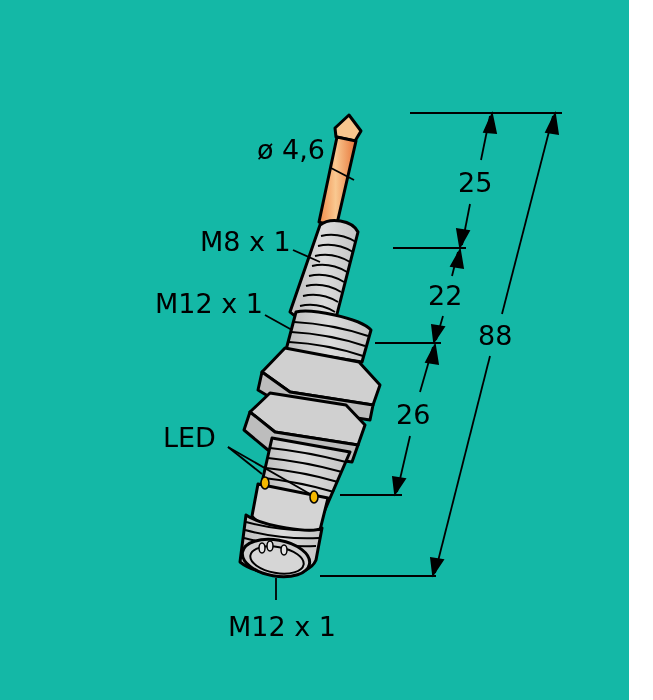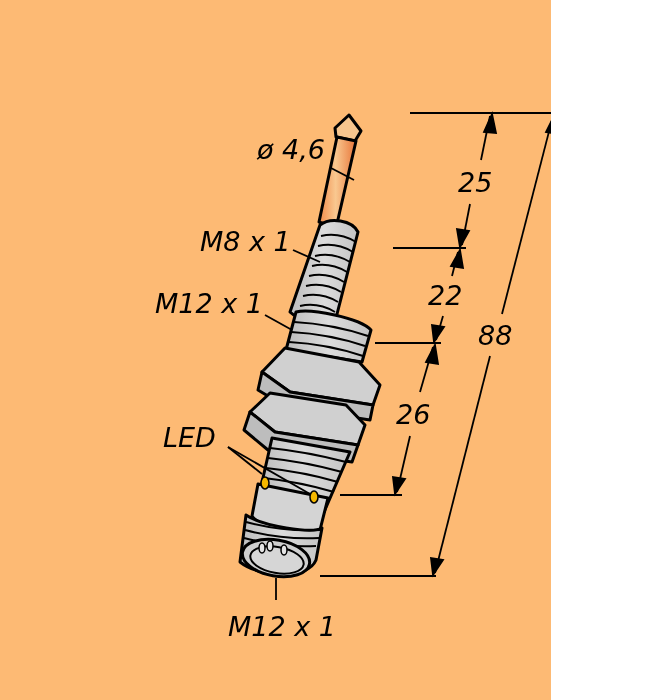--- a/index.html
+++ b/index.html
@@ -1,16 +1,16 @@
 <!DOCTYPE html>
 <html><head>
 <meta charset="utf-8">
 <style>
   html,body{margin:0;padding:0;background:#fff;}
-  #stage{position:relative;width:551px;height:700px;overflow:hidden;background:#fdba74;font-family:"DejaVu Sans","Liberation Sans",sans-serif;font-style:italic;}
+  #stage{position:relative;width:629px;height:700px;overflow:hidden;background:#14b8a6;font-family:"DejaVu Sans","Liberation Sans",sans-serif;}
   svg{position:absolute;left:0;top:0;}
   .lbl{font-family:"DejaVu Sans","Liberation Sans",sans-serif;font-size:27px;fill:#000;}
 </style>
 </head>
 <body>
 
 <div id="stage">
 <svg width="653" height="700" viewBox="0 0 653 700">
   <defs>
     <linearGradient id="probeGrad" x1="0" y1="0" x2="1" y2="0">

